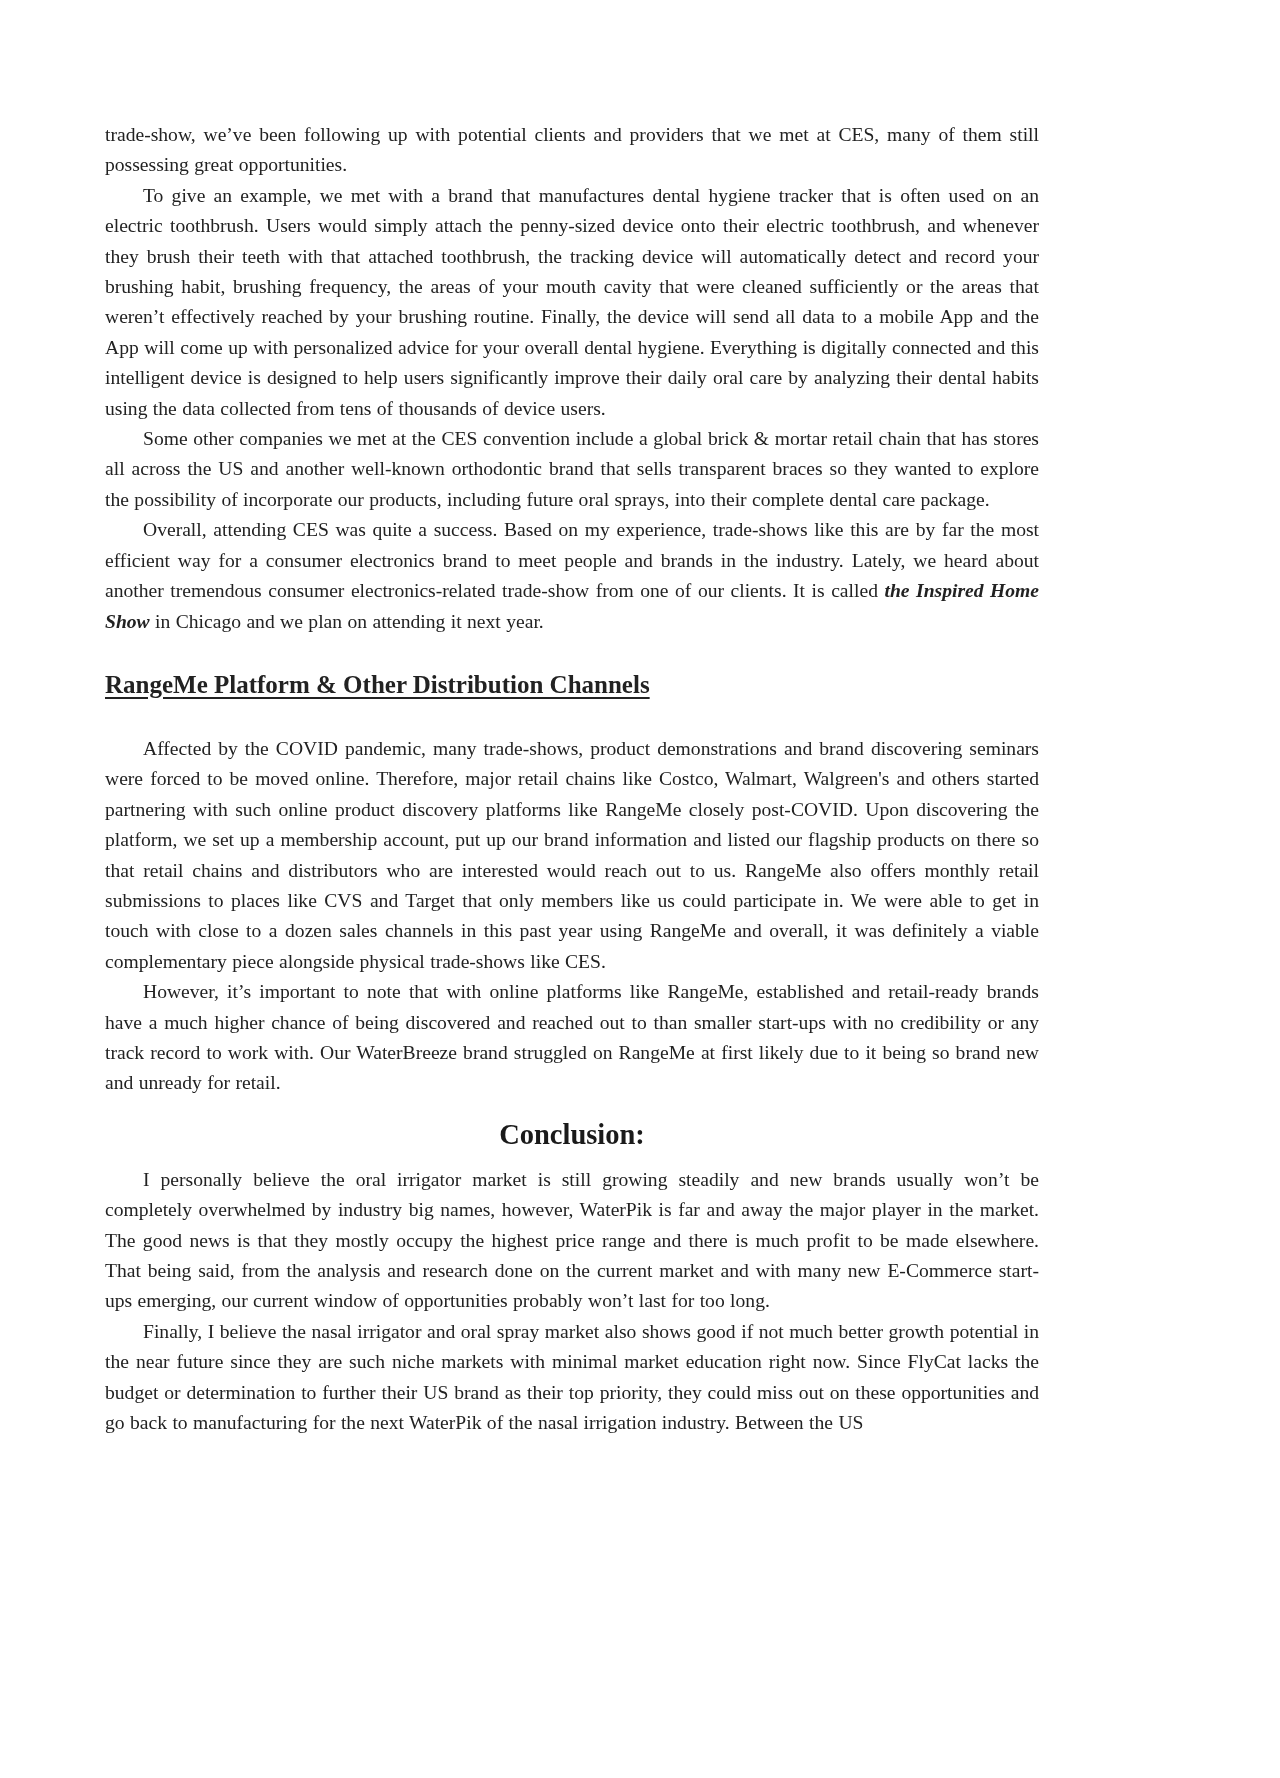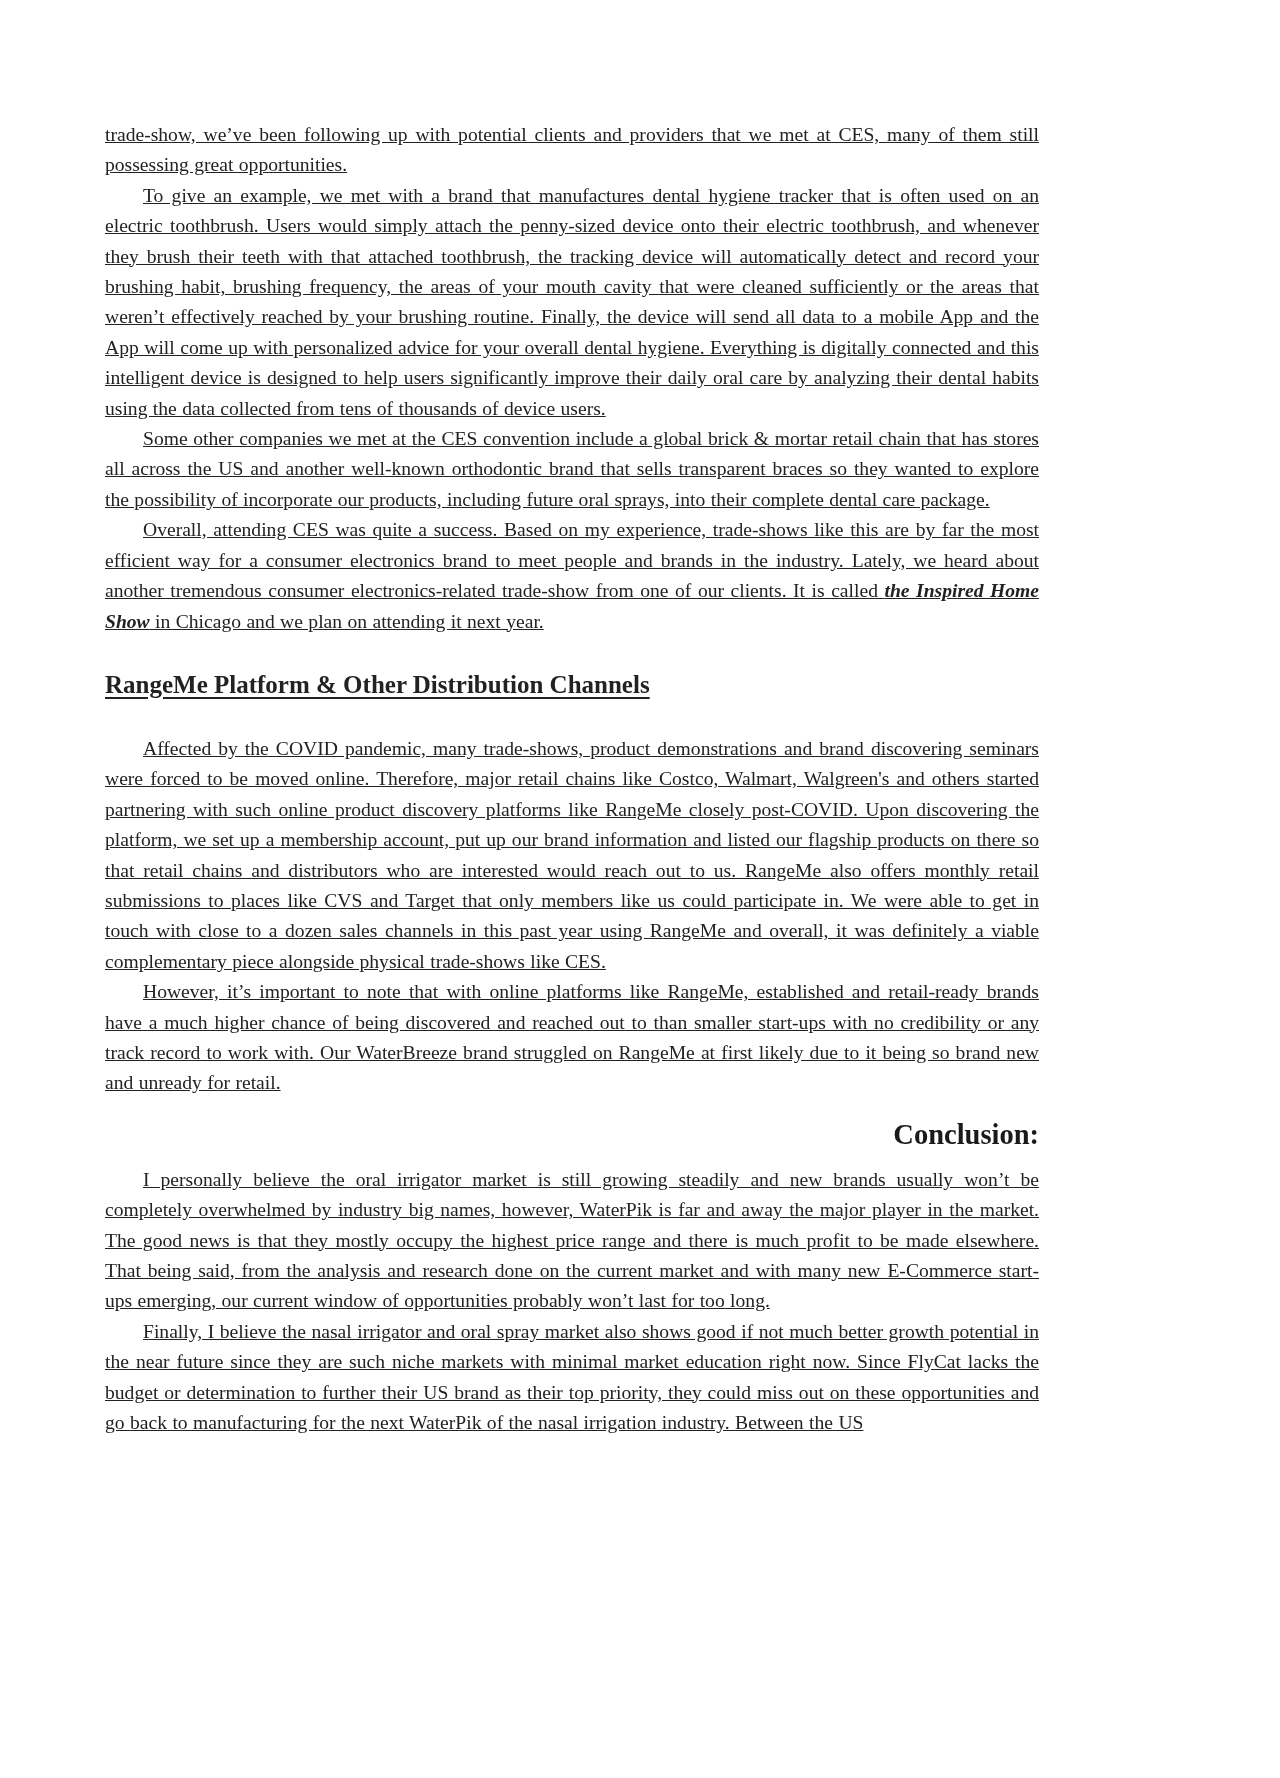--- a/index.html
+++ b/index.html
@@ -21,41 +21,40 @@
     left: 105px;
     width: 934px;
   }
   .body-para {
     margin: 0;
     font-size: 19.6px;
     line-height: 30.4px;
     text-align: justify;
     text-indent: 38px;
     word-spacing: 0.5px;
-    text-decoration: underline;
   }
   .no-indent {
     text-indent: 0;
   }
   .section-heading {
     margin: 33px 0 34px 0;
     font-size: 25px;
     line-height: 30px;
     font-weight: bold;
     text-decoration: underline;
     text-underline-offset: 4px;
     text-align: left;
     color: #222222;
   }
   .conclusion-heading {
     margin: 18px 0 12px 0;
     font-size: 28.5px;
     line-height: 36px;
     font-weight: bold;
-    text-align: right;
+    text-align: center;
     color: #1a1a1a;
   }
   .bold-italic {
     font-weight: bold;
     font-style: italic;
   }
 </style>
 </head>
 <body>
 

